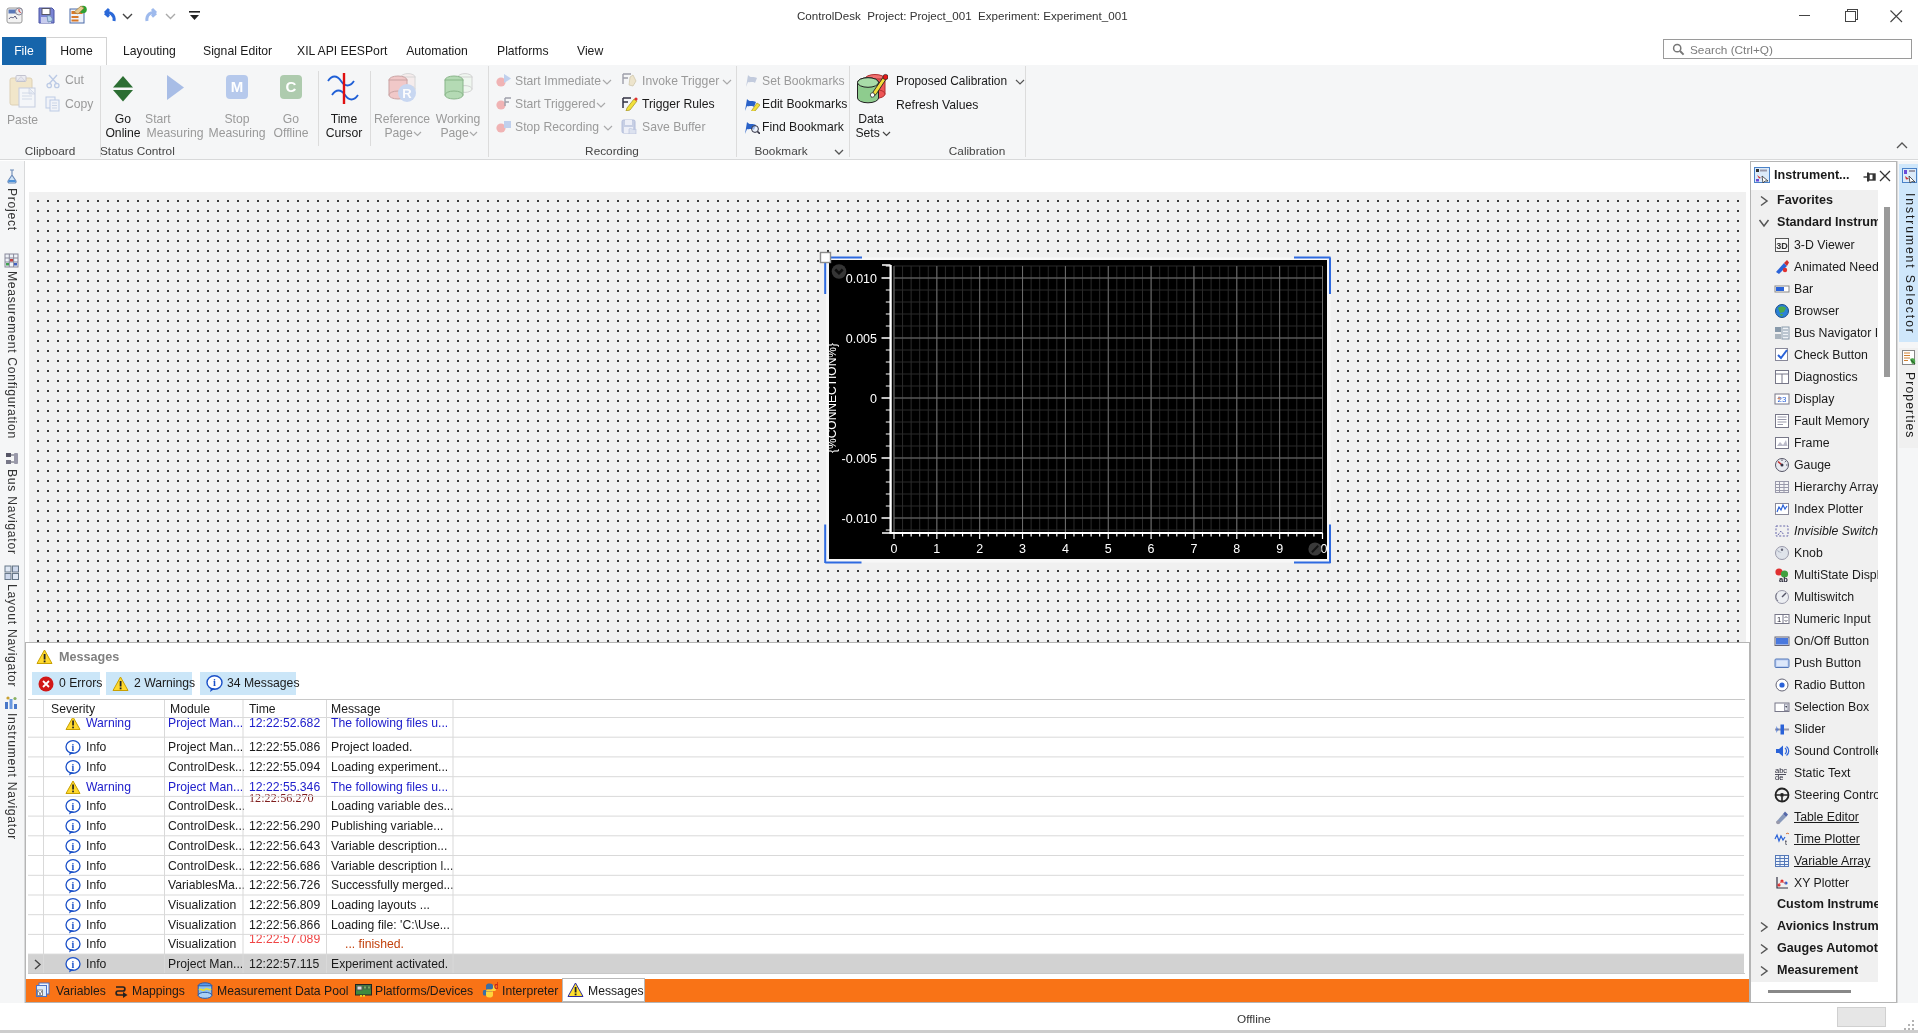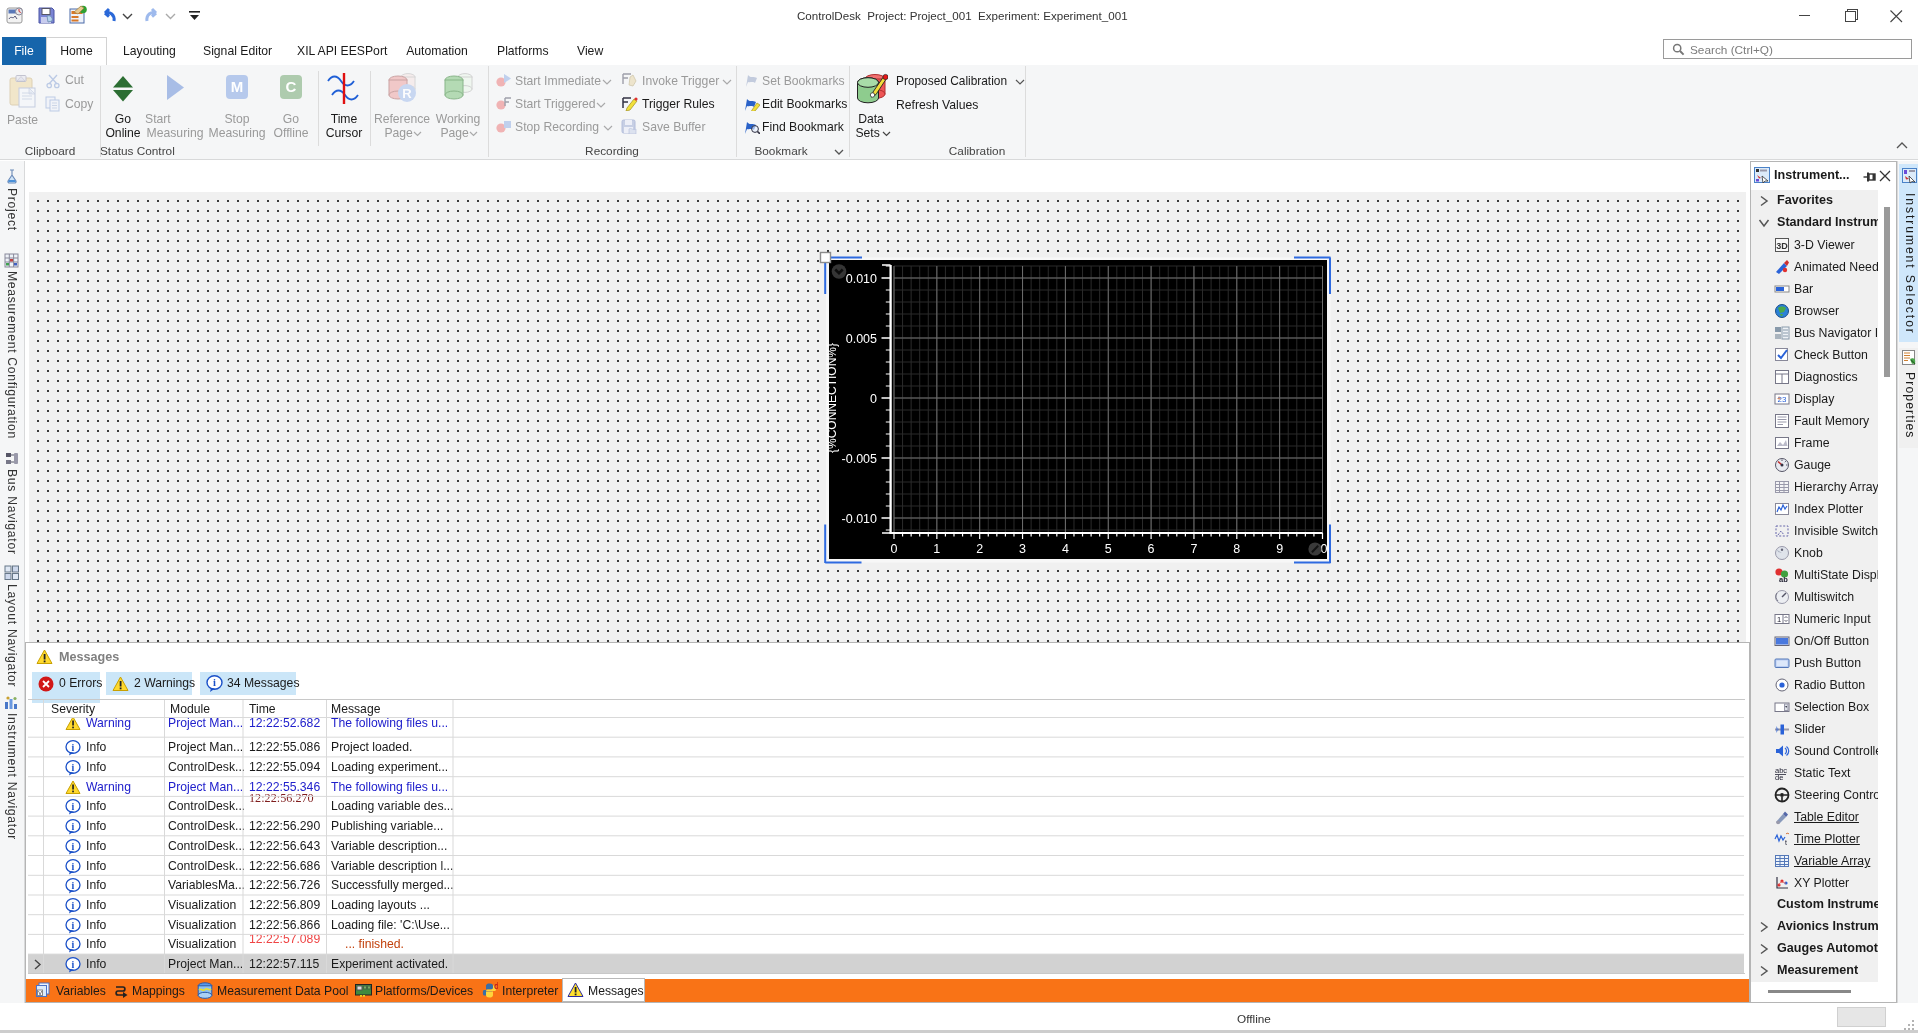--- a/index.html
+++ b/index.html
@@ -357,21 +357,21 @@
 </div>
 
 <div class="abs" id="msgpanel" style="left:25px;top:642px;width:1725px;height:361px;background:#fff;border:1px solid #b5b5b5;font-size:12.2px;color:#1a1a1a;">
   <svg class="abs" style="left:10px;top:6px" width="17" height="16">
         <path d="M8.5,1 L16,14.5 L1,14.5 Z" fill="#ffd92e" stroke="#c8a000" stroke-width="1"></path>
         <rect x="7.7" y="5" width="1.8" height="5.5" fill="#222"></rect>
         <rect x="7.7" y="11.5" width="1.8" height="1.8" fill="#222"></rect>
       </svg>
   <div class="abs" style="left:33px;top:7px;font-weight:bold;font-size:12.6px;color:#808080;">Messages</div>
 
-  <div class="abs" style="left:6px;top:29px;width:68px;height:31px;background:#cbe6f8;">
+  <div class="abs" style="left:6px;top:29px;width:68px;height:23px;background:#cbe6f8;">
     <svg class="abs" style="left:6px;top:4px" width="16" height="16">
           <circle cx="8" cy="8" r="7.5" fill="#d11717"></circle>
           <path d="M5,5 L11,11 M11,5 L5,11" stroke="#fff" stroke-width="1.8"></path>
         </svg>
     <div class="abs" style="left:27px;top:4px;">0 Errors</div>
   </div>
   <div class="abs" style="left:80px;top:29px;width:86px;height:23px;background:#cbe6f8;">
     <svg class="abs" style="left:6px;top:4px" width="17" height="16">
           <path d="M8.5,1 L16,14.5 L1,14.5 Z" fill="#ffd92e" stroke="#c8a000" stroke-width="1"></path>
           <rect x="7.7" y="5" width="1.8" height="5.5" fill="#222"></rect>
@@ -681,21 +681,21 @@
 <div class="abs" style="left:43px;top:318px;font-size:12.3px;">Hierarchy Array</div>
 <svg class="abs" style="left:23px;top:339px" width="16" height="16">
         <rect x="1.5" y="2.5" width="13" height="11" fill="#fff" stroke="#889"></rect>
         <path d="M3,11 L5,6 L7,9 L9,4 L11,8 L13,5" stroke="#2a62d8" stroke-width="1.2" fill="none"></path>
       </svg>
 <div class="abs" style="left:43px;top:340px;font-size:12.3px;">Index Plotter</div>
 <svg class="abs" style="left:23px;top:361px" width="16" height="16">
         <rect x="2" y="3" width="12" height="10" fill="none" stroke="#66a" stroke-dasharray="2 1.6"></rect>
         <path d="M4,12 L7,8 L10,12" stroke="#66a" fill="none" stroke-dasharray="2 1.4"></path>
       </svg>
-<div class="abs" style="left:43px;top:362px;font-size:12.3px;">Invisible Switch</div>
+<div class="abs" style="left:43px;top:362px;font-size:12.3px;font-style:italic;">Invisible Switch</div>
 <svg class="abs" style="left:23px;top:383px" width="16" height="16">
         <circle cx="8" cy="8" r="6.5" fill="#dfe3ea" stroke="#99a"></circle>
         <path d="M8,8 A6.5,6.5 0 0 1 2.4,4.5 L8,8 Z" fill="#aab2c0"></path>
         <circle cx="8" cy="4.8" r="1.2" fill="#667"></circle>
       </svg>
 <div class="abs" style="left:43px;top:384px;font-size:12.3px;">Knob</div>
 <svg class="abs" style="left:23px;top:405px" width="16" height="16">
         <circle cx="5" cy="5" r="3.6" fill="#e03030"></circle>
         <circle cx="10.5" cy="7" r="3.6" fill="#40a040"></circle>
         <text x="5" y="14.5" font-size="7.5" font-weight="bold" fill="#223" font-family="Liberation Sans">ab</text>

